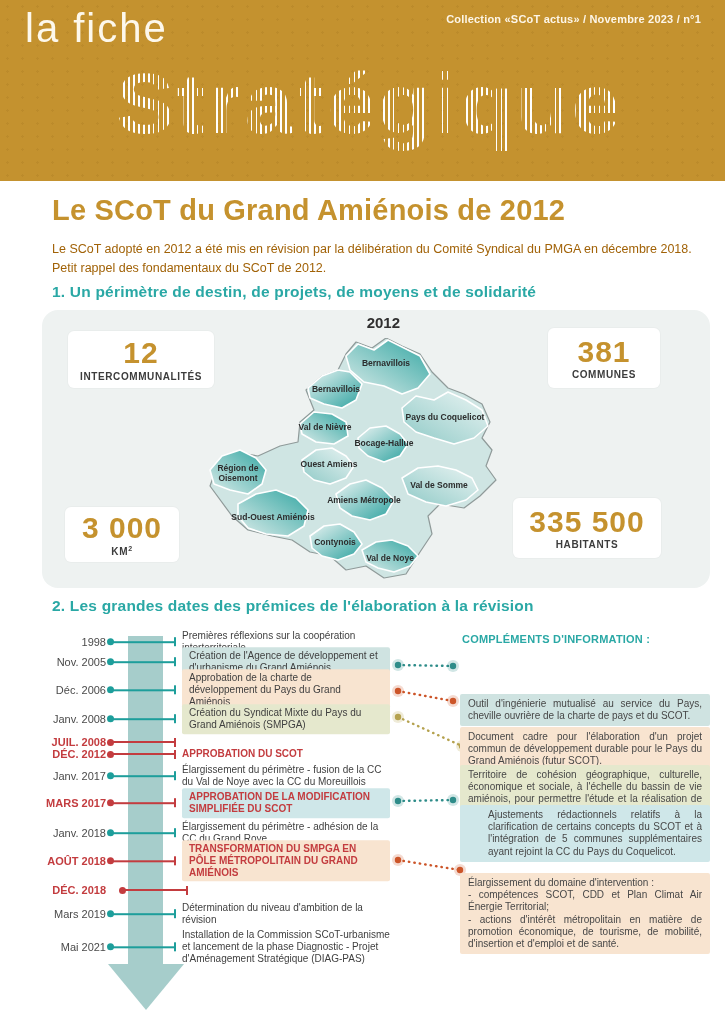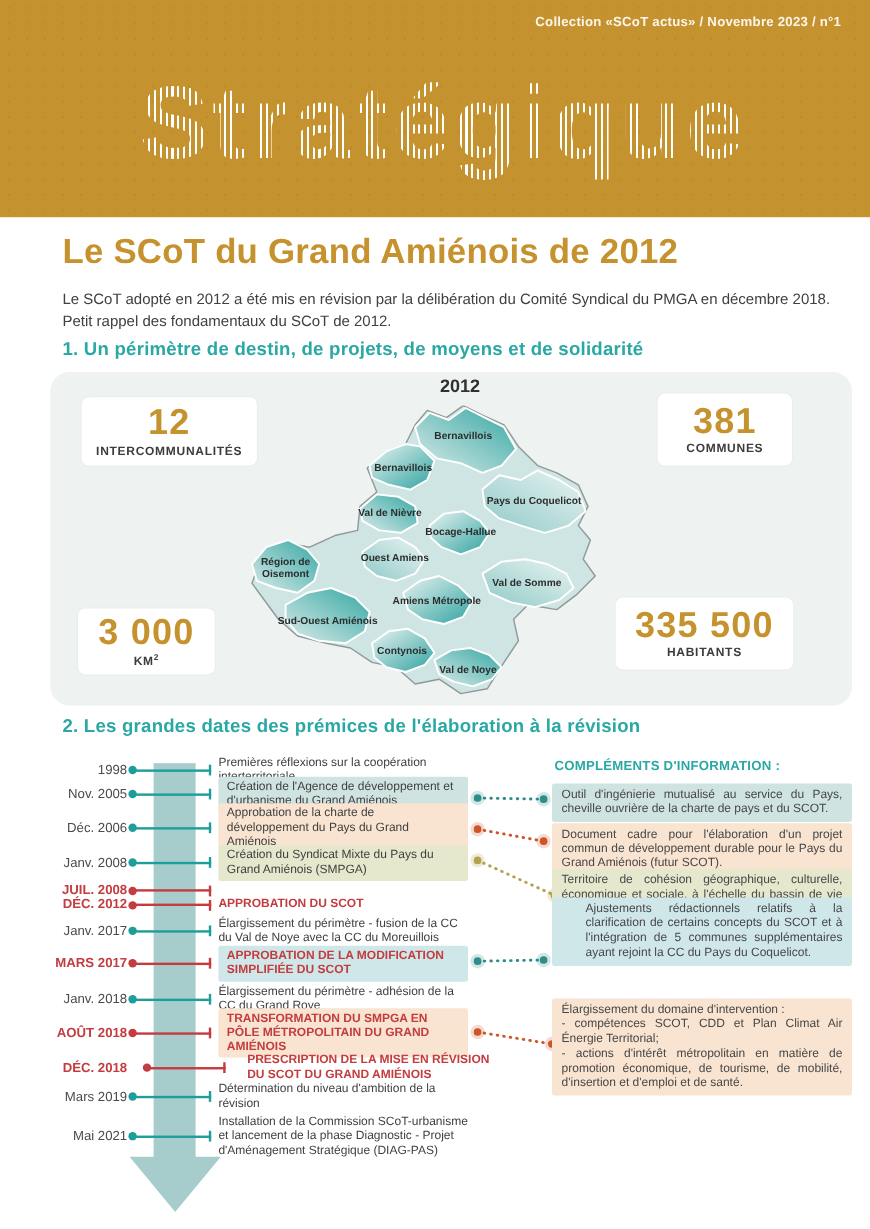--- a/index.html
+++ b/index.html
@@ -21,21 +21,21 @@
   .brand-line2{position:absolute;left:40px;right:26px;top:56px;text-align:center;
     font-size:86px;font-weight:bold;letter-spacing:3px;color:#fff;line-height:1.1;}
   @supports (-webkit-background-clip: text){
     .brand-line2{background-image:repeating-linear-gradient(90deg,#fff 0 1.7px,rgba(255,255,255,0) 1.7px 4.9px);
       -webkit-background-clip:text;background-clip:text;color:transparent;}
   }
 
   
   .page-title{position:absolute;left:52px;top:194px;margin:0;font-size:29px;font-weight:bold;color:var(--gold);letter-spacing:.2px;}
   .intro{position:absolute;left:52px;top:240px;width:650px;margin:0;font-size:12.5px;line-height:1.5;
-    color:#404040;white-space:pre-line;}
+    color:#a16207;white-space:pre-line;}
   .sec-heading{position:absolute;left:52px;margin:0;font-size:15.5px;font-weight:bold;color:var(--teal);letter-spacing:.2px;}
   #sec1-heading{top:283px;} #sec2-heading{top:597px;}
 
   
   .map-panel{position:absolute;left:42px;top:310px;width:668px;height:278px;background:var(--panel-bg);border-radius:16px;}
   .map-year{position:absolute;left:330px;top:314px;width:70px;text-align:right;font-size:15px;font-weight:bold;color:#303030;}
   .map-svg{position:absolute;left:196px;top:338px;width:324px;height:244px;}
   #map-labels{position:absolute;left:196px;top:338px;width:324px;height:244px;pointer-events:none;}
   .map-label{position:absolute;transform:translate(-50%,-50%);font-size:8.5px;font-weight:bold;color:#2c2d2d;
     white-space:nowrap;text-align:center;line-height:1.15;}
@@ -62,29 +62,30 @@
   .tl-row.red .tl-date{color:var(--red);font-weight:bold;}
   .tl-row.red .tl-line{background-color:var(--red);}
   .tl-row.red .tl-text{color:var(--red);font-weight:bold;}
 
   
   #connectors{position:absolute;left:390px;top:630px;width:80px;height:260px;overflow:visible;}
 
   
   .info-title{position:absolute;left:462px;top:633px;font-size:11px;font-weight:bold;color:var(--teal);letter-spacing:.2px;}
   .info-box{position:absolute;left:460px;width:250px;box-sizing:border-box;padding:4px 8px;border-radius:2px;
-    font-size:10px;line-height:1.22;text-align:justify;color:#474747;white-space:pre-line;}
+    font-size:10px;line-height:1.22;text-align:justify;color:#474747;white-space:pre-line;margin-top:41px;}
 </style>
 </head>
 <body>
 
 <div class="page">
 
   <header class="masthead">
     <div class="collection">Collection «SCoT actus» / Novembre 2023 / n°1</div>
+    <div class="brand-line1">la fiche</div>
     <div class="brand-line2">Stratégique</div>
   </header>
 
   <h1 class="page-title">Le SCoT du Grand Amiénois de 2012</h1>
   <p class="intro">Le SCoT adopté en 2012 a été mis en révision par la délibération du Comité Syndical du PMGA en décembre 2018.
 Petit rappel des fondamentaux du SCoT de 2012.</p>
 
   <h2 class="sec-heading" id="sec1-heading"><span>1.</span>&nbsp;<span>Un périmètre de destin, de projets, de moyens et de solidarité</span></h2>
 
   <section class="map-panel"></section>
@@ -204,21 +205,20 @@
         <div class="tl-text">Élargissement du périmètre - adhésion de la CC du Grand Roye</div>
       </div>
       <div class="tl-row red" style="top: 861px;">
         <div class="tl-date">AOÛT 2018</div>
         <div class="tl-line"></div>
         <div class="tl-text tl-box box-peach">TRANSFORMATION DU SMPGA EN PÔLE MÉTROPOLITAIN DU GRAND AMIÉNOIS</div>
       </div>
       <div class="tl-row red" style="top: 890px; gap: 12px;">
         <div class="tl-date">DÉC. 2018</div>
         <div class="tl-line"></div>
-        <div class="tl-text">PRESCRIPTION DE LA MISE EN RÉVISION DU SCOT DU GRAND AMIÉNOIS</div>
       </div>
       <div class="tl-row" style="top: 914px;">
         <div class="tl-date">Mars 2019</div>
         <div class="tl-line"></div>
         <div class="tl-text">Détermination du niveau d'ambition de la révision</div>
       </div>
       <div class="tl-row" style="top: 947px;">
         <div class="tl-date">Mai 2021</div>
         <div class="tl-line"></div>
         <div class="tl-text">Installation de la Commission SCoT-urbanisme et lancement de la phase Diagnostic - Projet d'Aménagement Stratégique (DIAG-PAS)</div>
@@ -251,19 +251,19 @@
       <circle cx="8" cy="230" r="3.2" fill="#cc5529"></circle>
       <circle cx="70" cy="240" r="6" fill="#cc5529" opacity="0.22"></circle>
       <circle cx="70" cy="240" r="3.2" fill="#cc5529"></circle>
     </svg>
 
   <div class="info-title">COMPLÉMENTS D'INFORMATION :</div>
   <div id="info-boxes">
       <div class="info-box box-teal" style="top: 653px;">Outil d'ingénierie mutualisé au service du Pays, cheville ouvrière de la charte de pays et du SCOT.</div>
       <div class="info-box box-peach" style="top: 686px;">Document cadre pour l'élaboration d'un projet commun de développement durable pour le Pays du Grand Amiénois (futur SCOT).</div>
       <div class="info-box box-olive" style="top: 724px;">Territoire de cohésion géographique, culturelle, économique et sociale, à l'échelle du bassin de vie amiénois, pour permettre l'étude et la réalisation de projets de développement.</div>
-      <div class="info-box box-cyan" style="top: 748px; padding-left: 28px;">Ajustements rédactionnels relatifs à la clarification de certains concepts du SCOT et à l'intégration de 5 communes supplémentaires ayant rejoint la CC du Pays du Coquelicot.</div>
+      <div class="info-box box-cyan" style="top: 764px; padding-left: 28px;">Ajustements rédactionnels relatifs à la clarification de certains concepts du SCOT et à l'intégration de 5 communes supplémentaires ayant rejoint la CC du Pays du Coquelicot.</div>
       <div class="info-box box-peach" style="top: 832px;">Élargissement du domaine d'intervention :
 - compétences SCOT, CDD et Plan Climat Air Énergie Territorial;
 - actions d'intérêt métropolitain en matière de promotion économique, de tourisme, de mobilité, d'insertion et d'emploi et de santé.</div>
     </div>
 
 </div>
 
 </body></html>

